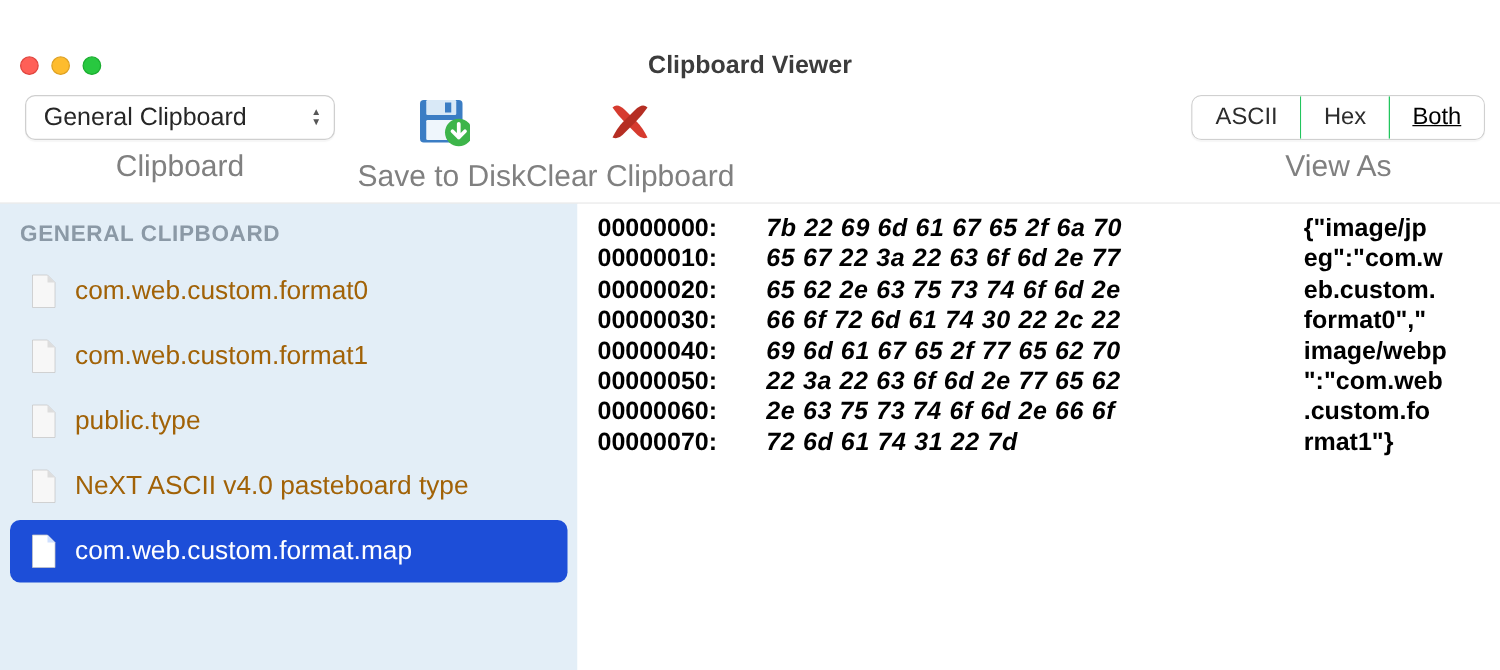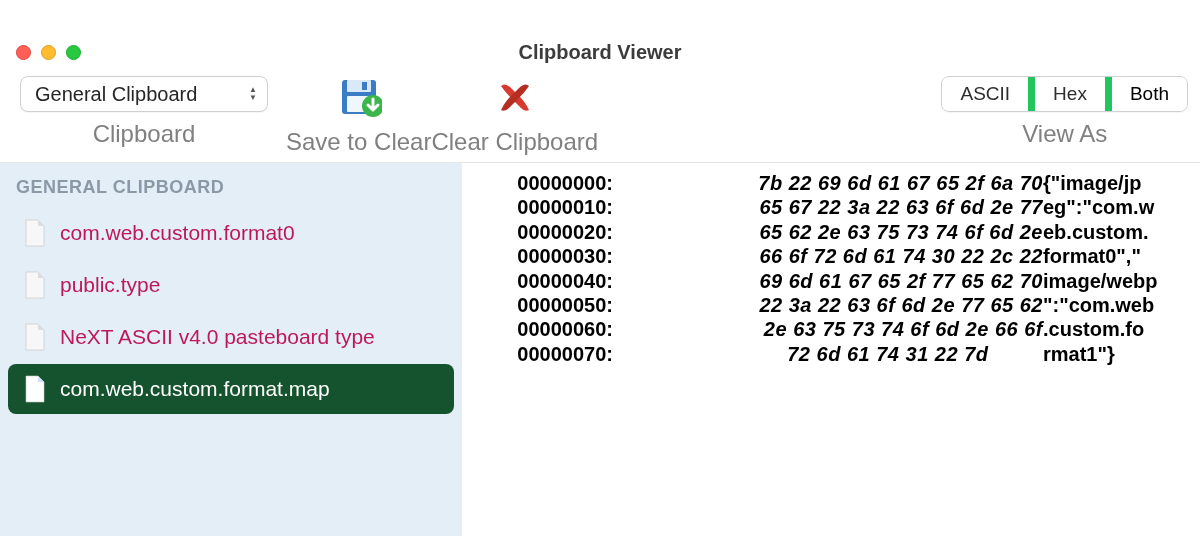--- a/index.html
+++ b/index.html
@@ -108,25 +108,25 @@
       height: 36px;
       box-shadow: 0 1px 1px rgba(0,0,0,0.04);
     }
     .segment {
       padding: 0 18px;
       display: flex;
       align-items: center;
       font-size: 19px;
       color: #2d2d2d;
       cursor: pointer;
-      border-right: 7px solid #22c55e;
+      border-right: 1px solid #22c55e;
       background: #ffffff;
     }
     .segment:last-child { border-right: none; }
-    .segment.selected { font-weight: 400; color: #000; }
+    .segment.selected { font-weight: 400; color: #000; text-decoration: underline; }
     
     .main {
       display: flex;
       height: calc(536px - 36px - 92px);
       border-top: 1px solid #e5e5e5;
     }
     .sidebar {
       width: 462px;
       background: #e3eef7;
       overflow-y: auto;
@@ -138,27 +138,27 @@
       font-weight: 600;
       letter-spacing: 0.5px;
       padding: 4px 16px 8px 16px;
     }
     .sidebar-item {
       display: flex;
       align-items: center;
       gap: 14px;
       padding: 11px 16px;
       font-size: 21px;
-      color: #be185d;
+      color: #a16207;
       cursor: pointer;
       border-radius: 8px;
       margin: 2px 8px;
     }
     .sidebar-item.selected {
-      background: #14532d;
+      background: #1d4ed8;
       color: #ffffff;
     }
     .file-icon {
       width: 22px;
       height: 28px;
       flex-shrink: 0;
     }
     .content {
       flex: 1;
       background: #ffffff;
@@ -166,21 +166,20 @@
       font-family: Menlo, Consolas, "Courier New", monospace;
       font-size: 20px;
       line-height: 1.22;
       color: #000;
       font-weight: 600;
       white-space: pre;
       overflow: hidden;
     }
     .hex-row {
       display: flex;
-      text-align: right;
     }
     .hex-offset {
       width: 135px;
       flex-shrink: 0;
     }
     .hex-bytes {
       width: 430px;
       flex-shrink: 0;
       letter-spacing: 0.5px;
       font-style: italic;
@@ -217,21 +216,21 @@
     <div class="icon-button">
       <svg width="46" height="44" viewBox="0 0 46 44">
         <rect x="6" y="4" width="34" height="34" rx="3" fill="#3b7dc4"></rect>
         <rect x="11" y="4" width="24" height="12" rx="1" fill="#d9e9f7"></rect>
         <rect x="11" y="20" width="24" height="16" rx="1" fill="#eff6fc"></rect>
         <rect x="26" y="6" width="5" height="8" fill="#3b7dc4"></rect>
         <circle cx="37" cy="30" r="11" fill="#3db54a"></circle>
         <path d="M37 23 L37 34 M32 29 L37 34 L42 29" stroke="#ffffff" stroke-width="3" fill="none" stroke-linecap="round" stroke-linejoin="round"></path>
       </svg>
     </div>
-    <div class="group-label">Save to Clear</div>
+    <div class="group-label">Save to Disk</div>
   </div>
 
   <div class="toolbar-group clear-group">
     <div class="icon-button">
       <svg width="40" height="40" viewBox="0 0 40 40">
         <path d="M6 8 Q10 4 16 10 Q22 16 26 20 Q30 24 34 32 Q30 34 26 30 Q20 24 16 20 Q10 14 6 8 Z" fill="#d63b2f"></path>
         <path d="M34 8 Q30 4 24 10 Q18 16 14 20 Q10 24 6 32 Q10 34 14 30 Q20 24 24 20 Q30 14 34 8 Z" fill="#b52e23"></path>
       </svg>
     </div>
     <div class="group-label">Clear Clipboard</div>
@@ -256,20 +255,27 @@
       <path d="M2 1 L14 1 L20 7 L20 27 L2 27 Z" fill="#f7f7f7" stroke="#c5c5c5" stroke-width="0.6"></path>
       <path d="M14 1 L14 7 L20 7 Z" fill="#dddddd"></path>
     </svg>
     <span>com.web.custom.format0</span>
   </div>
         <div class="sidebar-item">
     <svg class="file-icon" viewBox="0 0 22 28">
       <path d="M2 1 L14 1 L20 7 L20 27 L2 27 Z" fill="#f7f7f7" stroke="#c5c5c5" stroke-width="0.6"></path>
       <path d="M14 1 L14 7 L20 7 Z" fill="#dddddd"></path>
     </svg>
+    <span>com.web.custom.format1</span>
+  </div>
+        <div class="sidebar-item">
+    <svg class="file-icon" viewBox="0 0 22 28">
+      <path d="M2 1 L14 1 L20 7 L20 27 L2 27 Z" fill="#f7f7f7" stroke="#c5c5c5" stroke-width="0.6"></path>
+      <path d="M14 1 L14 7 L20 7 Z" fill="#dddddd"></path>
+    </svg>
     <span>public.type</span>
   </div>
         <div class="sidebar-item">
     <svg class="file-icon" viewBox="0 0 22 28">
       <path d="M2 1 L14 1 L20 7 L20 27 L2 27 Z" fill="#f7f7f7" stroke="#c5c5c5" stroke-width="0.6"></path>
       <path d="M14 1 L14 7 L20 7 Z" fill="#dddddd"></path>
     </svg>
     <span>NeXT ASCII v4.0 pasteboard type</span>
   </div>
         <div class="sidebar-item selected">

